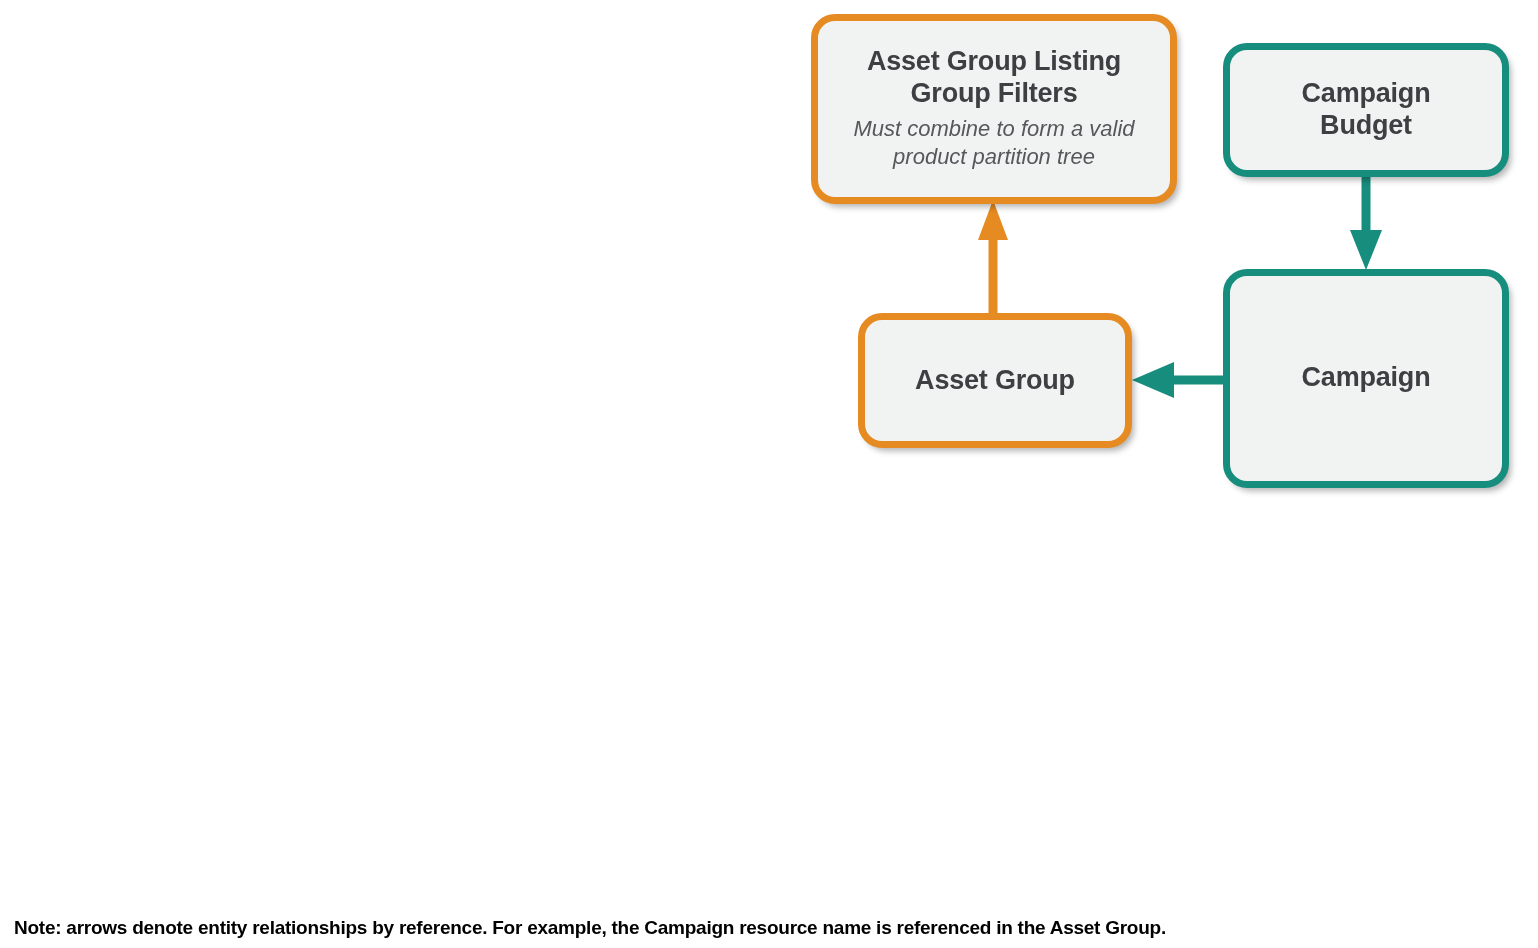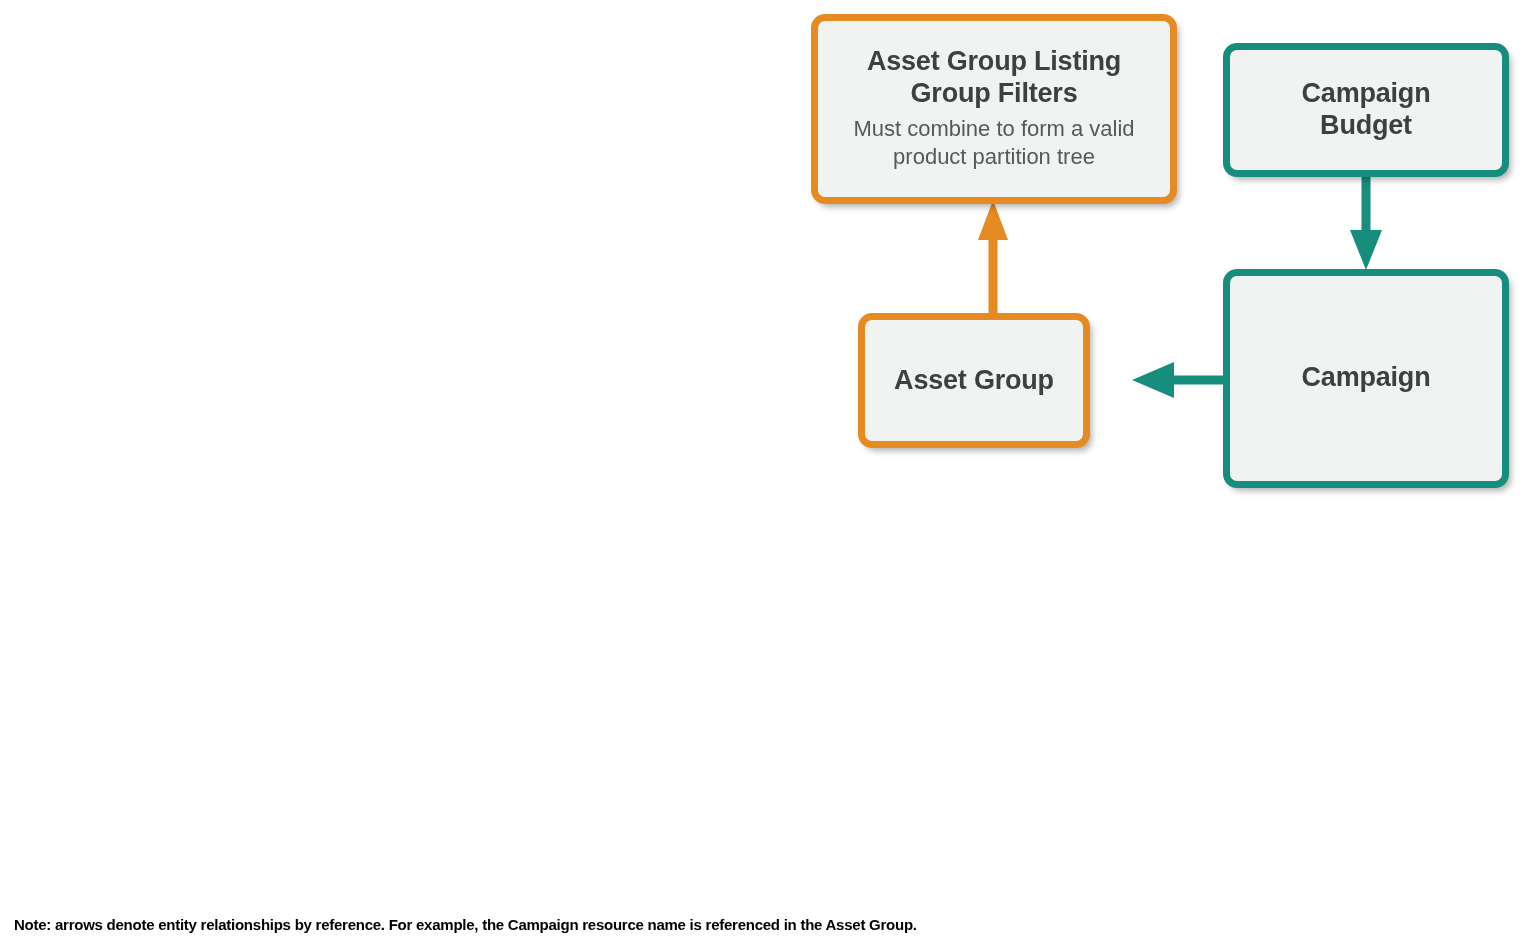--- a/index.html
+++ b/index.html
@@ -25,21 +25,21 @@
     height: 948px;
   }
 
   
   .node {
     position: absolute;
     box-sizing: border-box;
     background: #f1f3f2;
     border-style: solid;
     border-width: 7px;
-    border-radius: 14px;
+    border-radius: 24px;
     display: flex;
     flex-direction: column;
     align-items: center;
     justify-content: center;
     text-align: center;
     box-shadow: 4px 5px 6px -2px rgba(0,0,0,0.30);
     z-index: 3;
   }
   .node.orange { border-color: #E68A22; }
   .node.teal   { border-color: #178D7D; justify-content: center; }
@@ -52,34 +52,35 @@
     letter-spacing: -0.2px;
     white-space: pre-line;
   }
   .node-subtitle {
     font-size: 22px;
     font-weight: normal;
     color: #55595c;
     line-height: 1.25;
     margin-top: 6px;
     white-space: pre-line;
+    font-style: italic;
   }
   .node-subtitle:empty { display: none; margin: 0; }
 
   
   #node-asset-group-listing-group-filters {
     left: 811px;  top: 14px;   width: 366px; height: 190px;
     padding: 8px 14px 10px 14px;
   }
   #node-campaign-budget {
     left: 1223px; top: 43px;   width: 286px; height: 134px;
     padding: 6px 12px;
   }
   #node-asset-group {
-    left: 858px;  top: 313px;  width: 232px; height: 135px;
+    left: 858px;  top: 313px;  width: 274px; height: 135px;
     padding: 6px 12px;
   }
   #node-campaign {
     left: 1223px; top: 269px;  width: 286px; height: 219px;
     padding: 8px 12px 10px 12px;
   }
 
   
   #connectors {
     position: absolute;
@@ -88,21 +89,21 @@
     z-index: 1;
     pointer-events: none;
   }
 
   
   #footer-note {
     position: absolute;
     left: 14px;
     top: 916px;
     width: 1500px;
-    font-size: 15px;
+    font-size: 19px;
     font-weight: bold;
     color: #000000;
     letter-spacing: -0.25px;
     line-height: 1.25;
   }
 </style>
 </head>
 <body>
 
 <div id="diagram-canvas">

